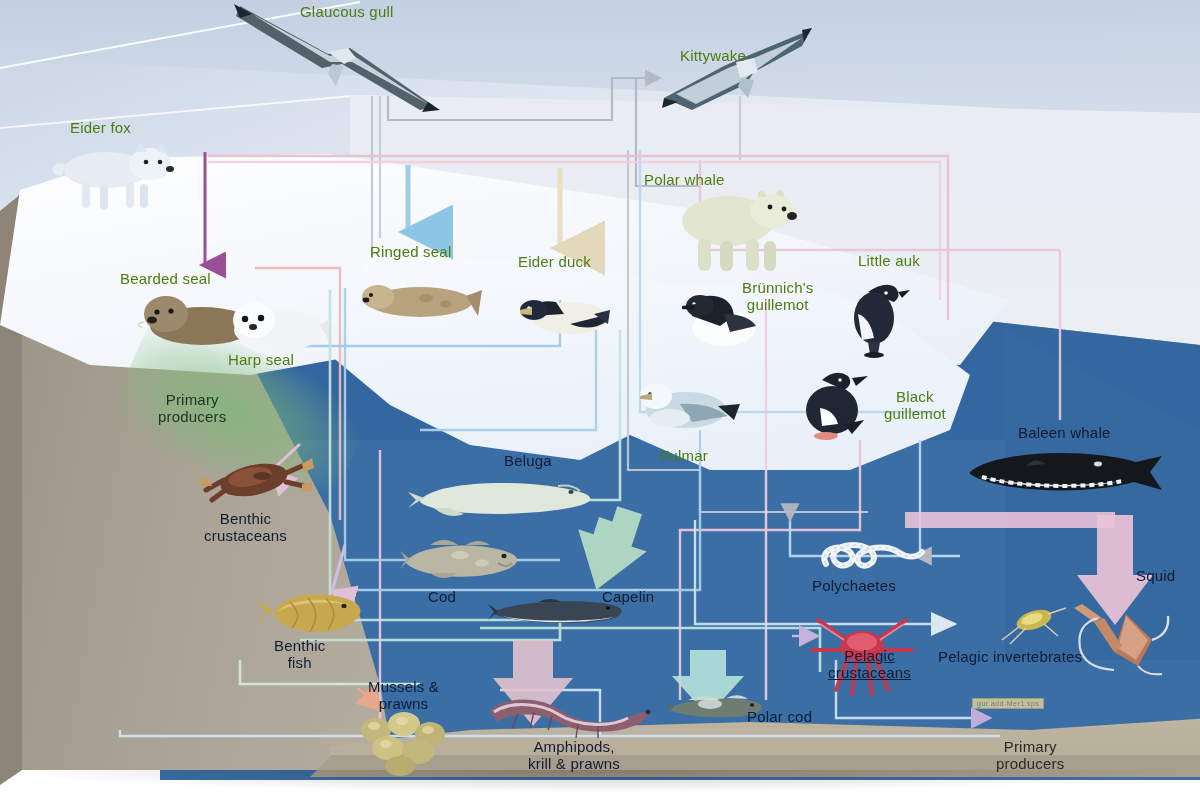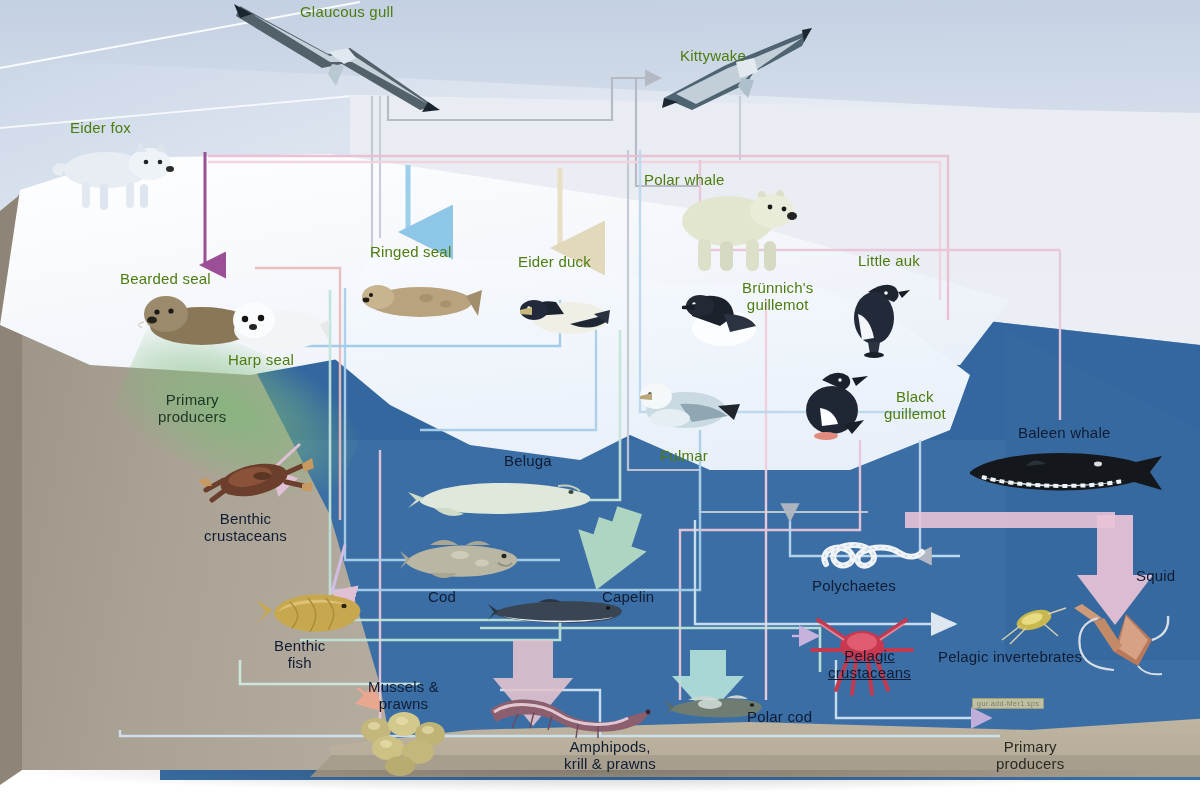--- a/index.html
+++ b/index.html
@@ -553,21 +553,21 @@
     <span>guillemot</span>
   </div>
 
   <div class="lbl" style="left:660px;top:448px;">Fulmar</div>
   <div class="lbl sea" style="left:1006px;top:425px;margin-left:12px;">Baleen whale</div>
   <div class="lbl sea" style="left:504px;top:453px;">Beluga</div>
   <div class="lbl sea" style="left:428px;top:589px;">Cod</div>
   <div class="lbl sea" style="left:602px;top:589px;">Capelin</div>
   <div class="lbl sea" style="left:704px;top:709px;margin-left:43px;">Polar cod</div>
 
-  <div class="lbl sea" style="left:528px;top:739px;margin-left:36px;">
+  <div class="lbl sea" style="left:528px;top:739px;">
     <span>Amphipods,</span><br>
     <span>krill &amp; prawns</span>
   </div>
 
   <div class="lbl sea" style="left:368px;top:679px;">
     <span>Mussels &amp;</span><br>
     <span>prawns</span>
   </div>
 
   <div class="lbl sea" style="left:812px;top:578px;">Polychaetes</div>

